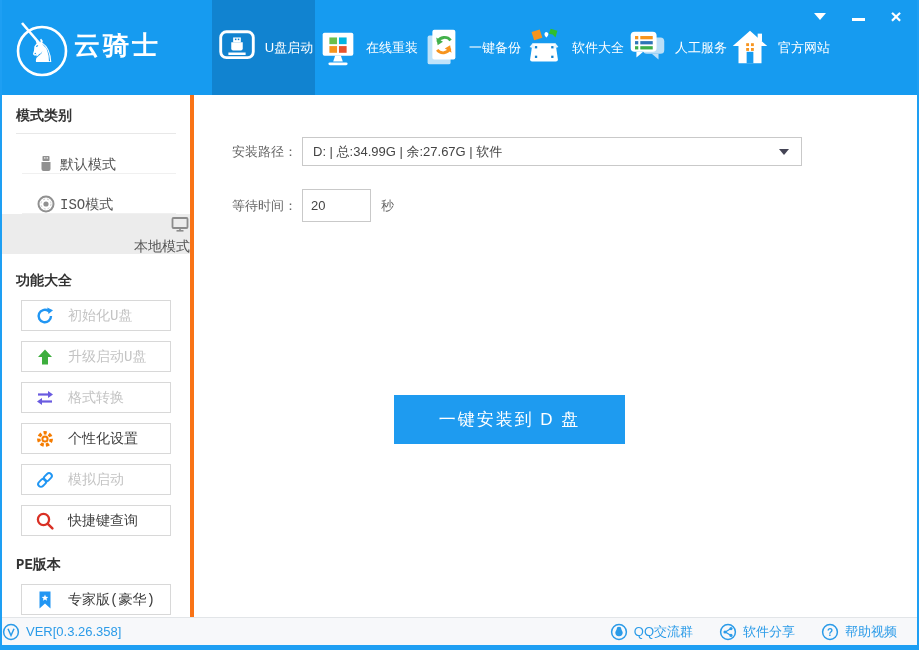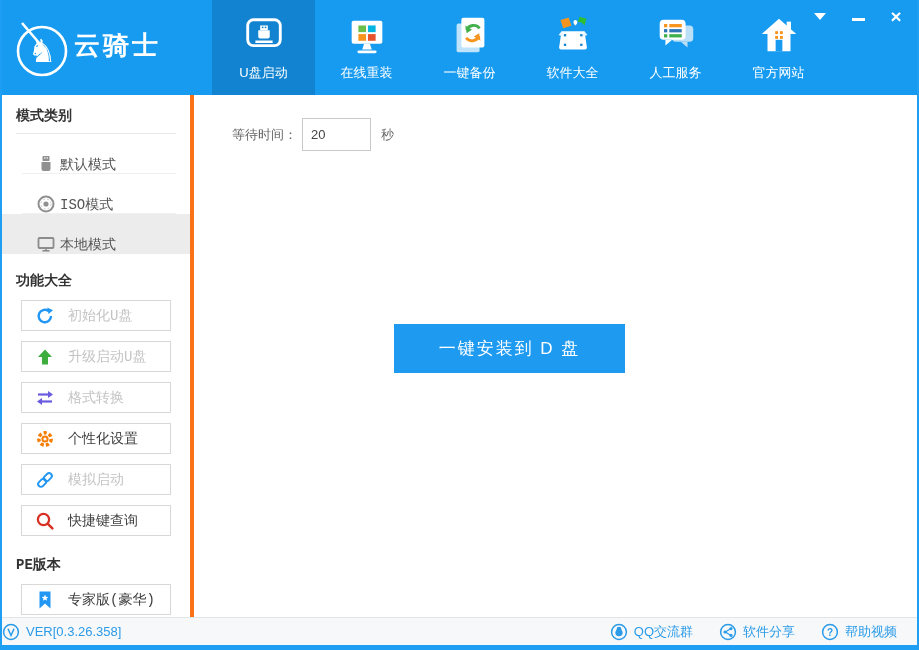--- a/index.html
+++ b/index.html
@@ -8,41 +8,41 @@
     width:919px; height:650px; background:#fff; position:relative;
     border-left:2px solid #1E9FF3; border-right:2px solid #1E9FF3;
     display:flex; flex-direction:column; overflow:hidden;
   }
   
   .header{ height:95px; background:#169BF0; display:flex; flex:0 0 auto; position:relative; }
   .logo{ width:210px; display:flex; align-items:center; padding-left:10px; gap:6px; }
   .logo-mark{ flex:0 0 auto; }
   .logo-text{ color:#fff; font-size:26px; font-weight:bold; letter-spacing:3px; line-height:1; padding-bottom:6px; }
   .tab{
-    width:103px; display:flex; flex-direction:column; align-items:center;
+    width:103px; display:flex; flex-direction:row; align-items:center;
     justify-content:center; gap:5px; color:#fff; font-size:13px; cursor:pointer;
   }
   .tab.active{ background:#1183D0; }
   .tab .ticon{ height:46px; display:flex; align-items:flex-end; }
   .win-controls{ position:absolute; top:7px; right:12px; display:flex; align-items:center; gap:20px; height:18px; }
   .ctrl{ cursor:pointer; display:flex; align-items:center; justify-content:center; width:18px; height:18px; }
   .ctrl-caret{ width:0; height:0; border-left:6px solid transparent; border-right:6px solid transparent; border-top:7px solid #fff; }
   .ctrl-min{ width:13px; height:3px; background:#fff; margin-top:6px; }
   .ctrl-close{ color:#fff; font-size:19px; font-weight:bold; line-height:1; }
   
   .app-body{ flex:1 1 auto; display:flex; min-height:0; }
   .sidebar{ width:192px; flex:0 0 auto; border-right:4px solid #f97316; background:#fff;font-family:Liberation Mono, monospace; }
   .section-title{ margin:12px 14px 0; font-size:14px; font-weight:bold; color:#333; }
   .divider{ height:1px; background:#E8E8E8; margin:8px 14px 0; }
   .mode-item{
     height:40px; display:flex; align-items:flex-end; gap:4px;
     padding-left:34px; font-size:14px; color:#555; cursor:pointer; position:relative;
   }
   .mode-item .sep{ position:absolute; left:20px; right:14px; bottom:0; height:1px; background:#F0F0F0; }
-  .mode-item.selected{ background:#ECECEC; }
+  .mode-item.selected{ background:#ECECEC;flex-direction:column; }
   .func-btn{
     height:31px; margin:10px 19px 0; border:1px solid #D8D8D8; border-radius:0;
     display:flex; align-items:center; gap:13px; padding-left:13px;
     font-size:14px; color:#3f3f3f; background:#fff; cursor:pointer;
   }
   .func-btn .muted{ color:#C4C4C4; }
   .mt18{ margin-top:18px; } .mt20{ margin-top:20px; }
   .main{ flex:1 1 auto; background:#fff; }
   .row{ display:flex; align-items:center; margin-left:38px; }
   .row1{ margin-top:42px; } .row2{ margin-top:23px; }
@@ -312,20 +312,27 @@
           <svg width="20" height="20" viewBox="0 0 20 20">
             <path d="M4.5 1.5 h11 v17 l-5.5 -5 -5.5 5 z" fill="#2196F3"></path>
             <polygon points="10,4.6 10.9,6.8 13.3,6.9 11.5,8.4 12.1,10.7 10,9.4 7.9,10.7 8.5,8.4 6.7,6.9 9.1,6.8" fill="#fff"></polygon>
           </svg>
         </span>
         <span>专家版(豪华)</span>
       </div>
     </div>
 
     <div class="main">
+      <div class="row row1">
+        <span class="field-label">安装路径：</span>
+        <div class="select-box">
+          <span>D: | 总:34.99G | 余:27.67G | 软件</span>
+          <span class="sel-caret"></span>
+        </div>
+      </div>
       <div class="row row2">
         <span class="field-label">等待时间：</span>
         <input class="wait-input" type="text" value="20" style="">
         <span class="unit">秒</span>
       </div>
       <button class="install-btn">一键安装到 D 盘</button>
     </div>
   </div>
 
   <div class="footer">

